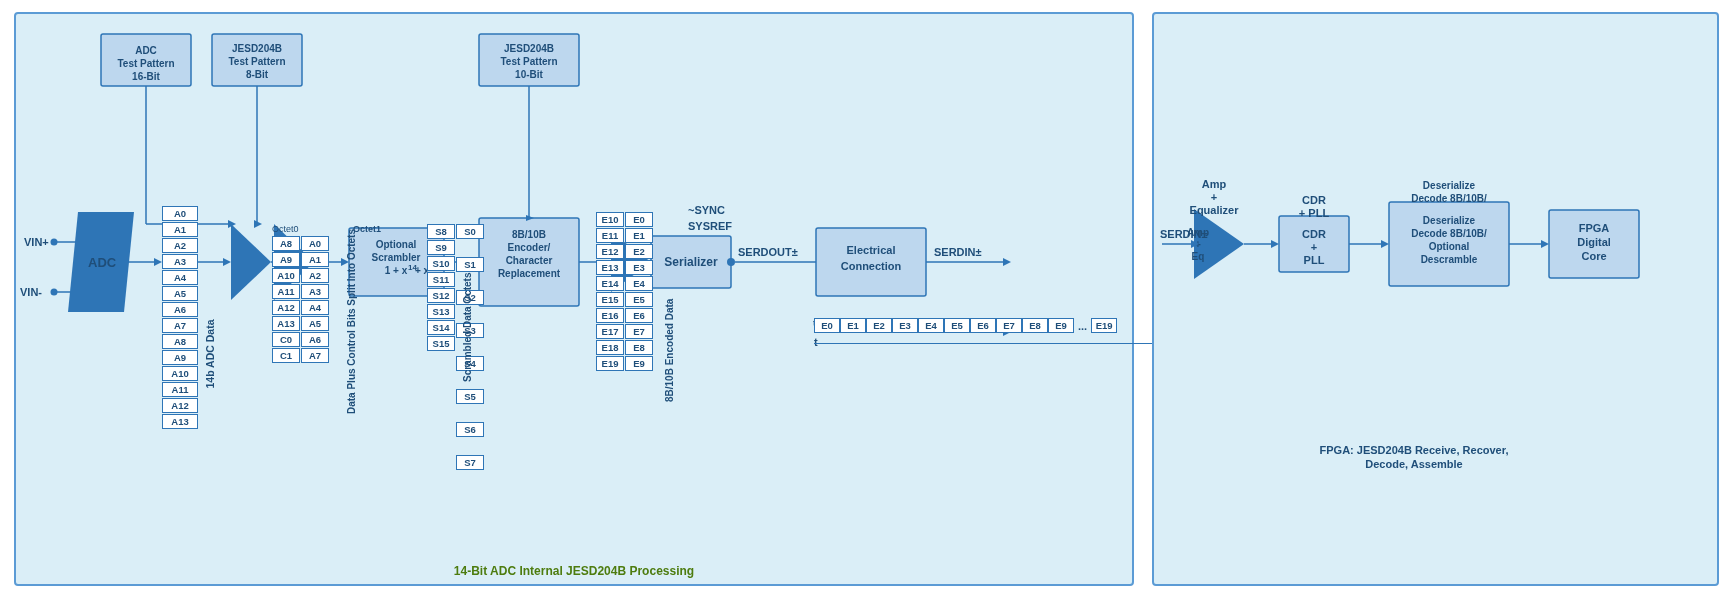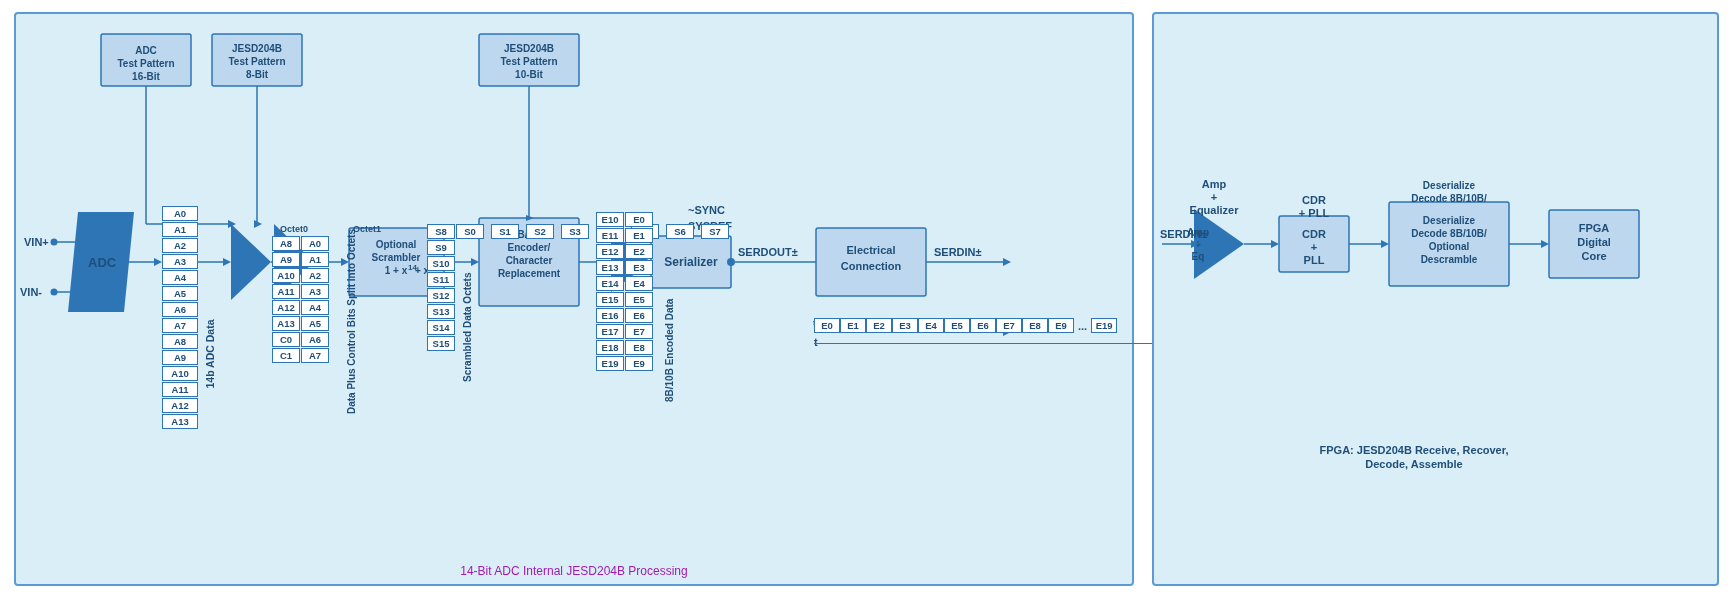--- a/index.html
+++ b/index.html
@@ -27,22 +27,22 @@
       flex: 0 0 1120px;
       position: relative;
       padding: 8px;
     }
     .left-box-label {
       position: absolute;
       bottom: 6px;
       left: 50%;
       transform: translateX(-50%);
       font-size: 12px;
-      color: #a21caf;
-      font-weight: normal;
+      color: #4d7c0f;
+      font-weight: bold;
       white-space: nowrap;
     }
     
     .right-box {
       background: #daeef7;
       border: 2px solid #5b9bd5;
       border-radius: 4px;
       flex: 1;
       position: relative;
       padding: 8px;
@@ -223,21 +223,21 @@
       <div class="data-cell" style="width:36px;">A11</div>
       <div class="data-cell" style="width:36px;">A12</div>
       <div class="data-cell" style="width:36px;">A13</div>
     </div>
 
     <div class="rotated-text" style="left:188px; top:340px; transform:rotate(-90deg) translateX(-50%); transform-origin: 0 0;">14b ADC Data</div>
 
     <div style="position:absolute; left:256px; top:210px;">
 
       <div style="display:flex; gap:1px; margin-bottom:2px;">
-        <div style="width:36px; text-align:right; font-size:9px; color:#1f4e79; font-weight:bold;">Octet0</div>
+        <div style="width:36px; text-align:left; font-size:9px; color:#1f4e79; font-weight:normal;">Octet0</div>
         <div style="width:36px; text-align:center; font-size:9px; color:#1f4e79; font-weight:bold;margin-left:40px;">Octet1</div>
       </div>
       <div style="display:flex; gap:1px;">
         <div style="display:flex; flex-direction:column; gap:1px;">
           <div class="data-cell">A8</div>
           <div class="data-cell">A9</div>
           <div class="data-cell">A10</div>
           <div class="data-cell">A11</div>
           <div class="data-cell">A12</div>
           <div class="data-cell">A13</div>
@@ -264,21 +264,21 @@
         <div style="display:flex; flex-direction:column; gap:1px;">
           <div class="data-cell">S8</div>
           <div class="data-cell">S9</div>
           <div class="data-cell">S10</div>
           <div class="data-cell">S11</div>
           <div class="data-cell">S12</div>
           <div class="data-cell">S13</div>
           <div class="data-cell">S14</div>
           <div class="data-cell">S15</div>
         </div>
-        <div style="display:flex; flex-direction:row; gap:7px;">
+        <div style="display:flex; flex-direction:column; gap:18px;">
           <div class="data-cell">S0</div>
           <div class="data-cell">S1</div>
           <div class="data-cell">S2</div>
           <div class="data-cell">S3</div>
           <div class="data-cell">S4</div>
           <div class="data-cell">S5</div>
           <div class="data-cell">S6</div>
           <div class="data-cell">S7</div>
         </div>
       </div>

